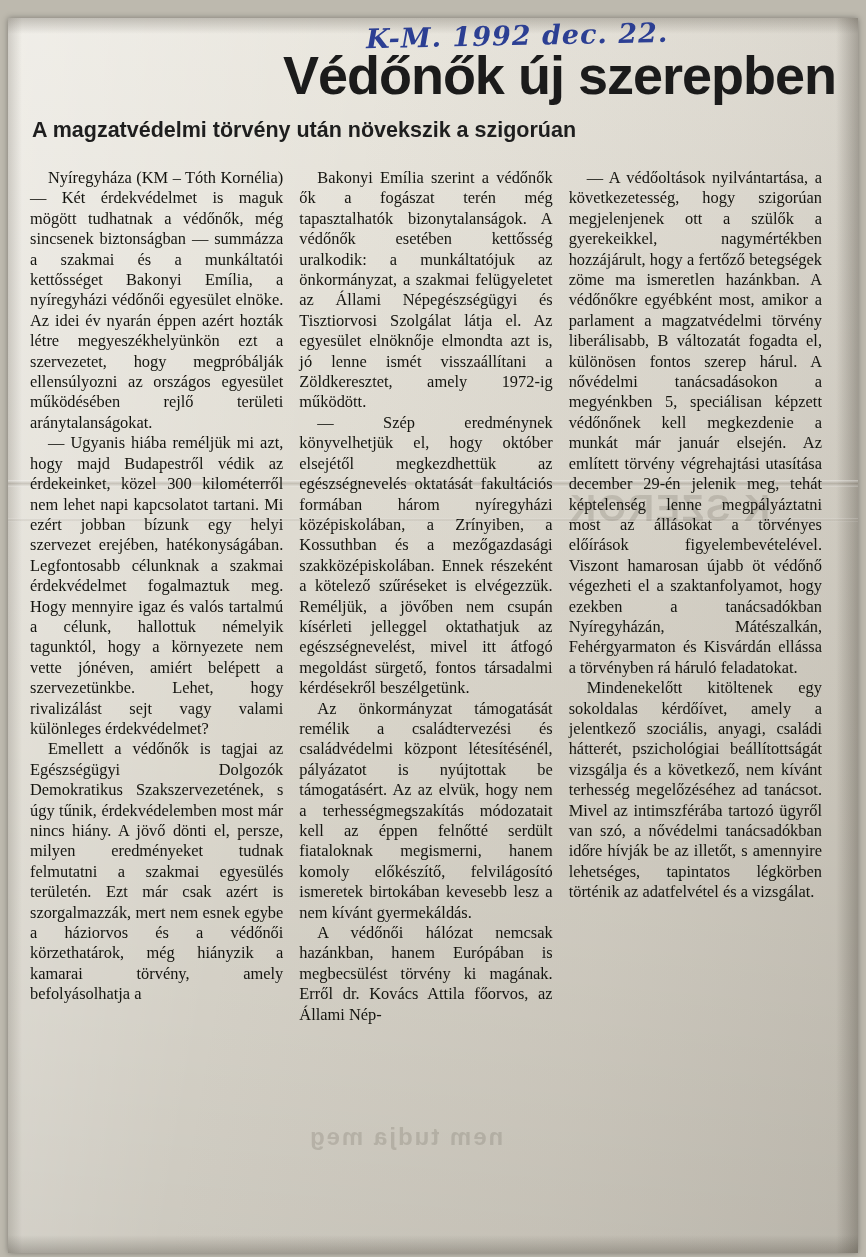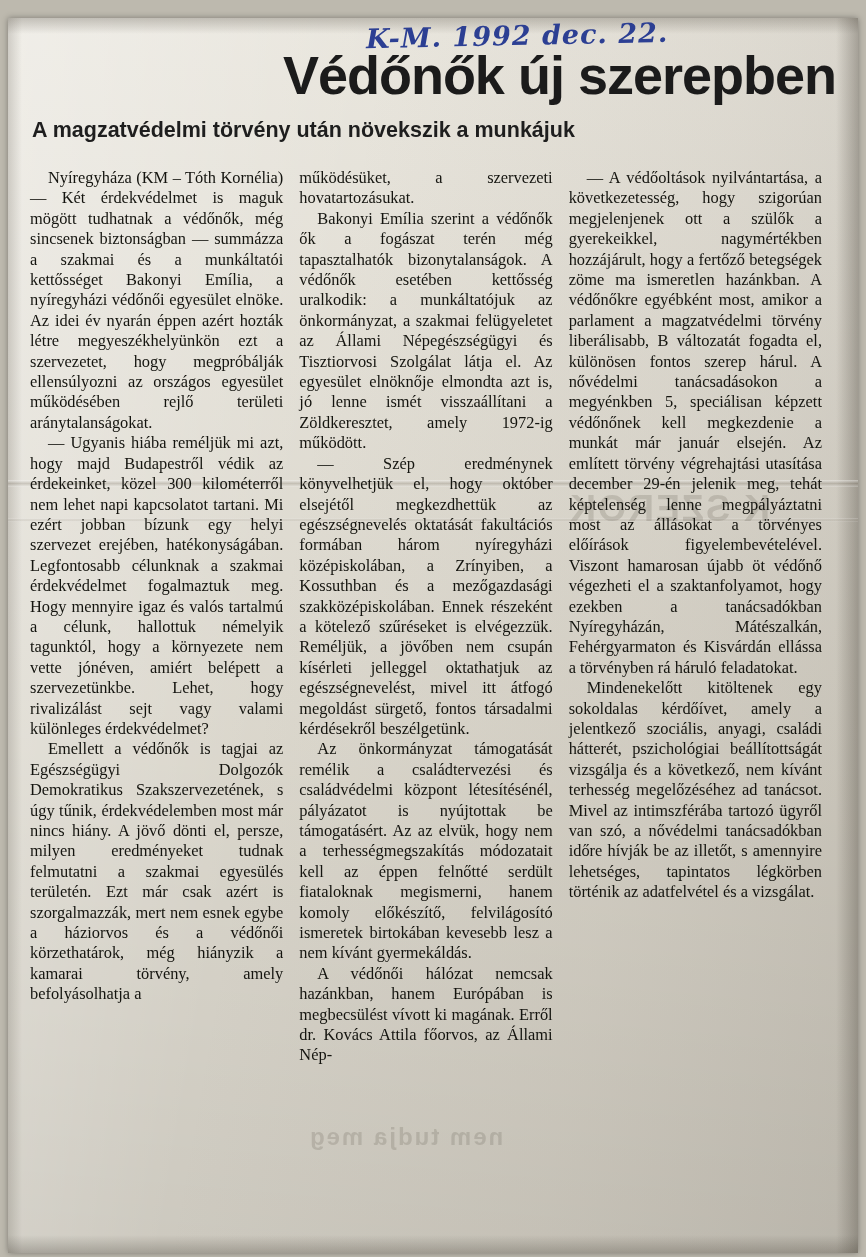--- a/index.html
+++ b/index.html
@@ -157,37 +157,36 @@
 
     <div class="crease c1"></div>
     <div class="crease c2"></div>
 
     <div class="ghost g1">K SZEROK</div>
     <div class="ghost g2">nem tudja meg</div>
 
     <div class="handwriting">K-M. 1992 dec. 22.</div>
 
     <h1 class="headline">Védőnők új szerepben</h1>
-    <h2 class="subhead">A magzatvédelmi törvény után növekszik a munkájuk</h2>
+    <h2 class="subhead">A magzatvédelmi törvény után növekszik a szigorúan</h2>
     <div class="rule"></div>
 
     <div class="columns">
 
       <div class="col">
         <p>Nyíregyháza (KM – Tóth Kornélia) — Két érdekvédelmet is maguk mögött tudhatnak a védőnők, még sincsenek biztonságban — summázza a szakmai és a munkáltatói kettősséget Bakonyi Emília, a nyíregyházi védőnői egyesület elnöke. Az idei év nyarán éppen azért hozták létre megyeszékhelyünkön ezt a szervezetet, hogy megpróbálják ellensúlyozni az országos egyesület működésében rejlő területi aránytalanságokat.</p>
         <p>— Ugyanis hiába reméljük mi azt, hogy majd Budapestről védik az érdekeinket, közel 300 kilométerről nem lehet napi kapcsolatot tartani. Mi ezért jobban bízunk egy helyi szervezet erejében, hatékonyságában. Legfontosabb célunknak a szakmai érdekvédelmet fogalmaztuk meg. Hogy mennyire igaz és valós tartalmú a célunk, hallottuk némelyik tagunktól, hogy a környezete nem vette jónéven, amiért belépett a szervezetünkbe. Lehet, hogy rivalizálást sejt vagy valami különleges érdekvédelmet?</p>
         <p>Emellett a védőnők is tagjai az Egészségügyi Dolgozók Demokratikus Szakszervezetének, s úgy tűnik, érdekvédelemben most már nincs hiány. A jövő dönti el, persze, milyen eredményeket tudnak felmutatni a szakmai egyesülés területén. Ezt már csak azért is szorgalmazzák, mert nem esnek egybe a háziorvos és a védőnői körzethatárok, még hiányzik a kamarai törvény, amely befolyásolhatja a</p>
       </div>
 
       <div class="col">
-        <p class="noindent">működésüket, a szervezeti hovatartozásukat.</p>
         <p>Bakonyi Emília szerint a védőnők ők a fogászat terén még tapasztalhatók bizonytalanságok. A védőnők esetében kettősség uralkodik: a munkáltatójuk az önkormányzat, a szakmai felügyeletet az Állami Népegészségügyi és Tisztiorvosi Szolgálat látja el. Az egyesület elnöknője elmondta azt is, jó lenne ismét visszaállítani a Zöldkeresztet, amely 1972-ig működött.</p>
         <p>— Szép eredménynek könyvelhetjük el, hogy október elsejétől megkezdhettük az egészségnevelés oktatását fakultációs formában három nyíregyházi középiskolában, a Zrínyiben, a Kossuthban és a mezőgazdasági szakközépiskolában. Ennek részeként a kötelező szűréseket is elvégezzük. Reméljük, a jövőben nem csupán kísérleti jelleggel oktathatjuk az egészségnevelést, mivel itt átfogó megoldást sürgető, fontos társadalmi kérdésekről beszélgetünk.</p>
         <p>Az önkormányzat támogatását remélik a családtervezési és családvédelmi központ létesítésénél, pályázatot is nyújtottak be támogatásért. Az az elvük, hogy nem a terhességmegszakítás módozatait kell az éppen felnőtté serdült fiataloknak megismerni, hanem komoly előkészítő, felvilágosító ismeretek birtokában kevesebb lesz a nem kívánt gyermekáldás.</p>
-        <p>A védőnői hálózat nemcsak hazánkban, hanem Európában is megbecsülést vívott ki magának. Erről dr. Kovács Attila főorvos, az Állami Nép-</p>
+        <p>A védőnői hálózat nemcsak hazánkban, hanem Európában is megbecsülést törvény ki magának. Erről dr. Kovács Attila főorvos, az Állami Nép-</p>
       </div>
 
       <div class="col">
         <p>— A védőoltások nyilvántartása, a következetesség, hogy szigorúan megjelenjenek ott a szülők a gyerekeikkel, nagymértékben hozzájárult, hogy a fertőző betegségek zöme ma ismeretlen hazánkban. A védőnőkre egyébként most, amikor a parlament a magzatvédelmi törvény liberálisabb, B változatát fogadta el, különösen fontos szerep hárul. A nővédelmi tanácsadásokon a megyénkben 5, speciálisan képzett védőnőnek kell megkezdenie a munkát már január elsején. Az említett törvény végrehajtási utasítása december 29-én jelenik meg, tehát képtelenség lenne megpályáztatni most az állásokat a törvényes előírások figyelembevételével. Viszont hamarosan újabb öt védőnő végezheti el a szaktanfolyamot, hogy ezekben a tanácsadókban Nyíregyházán, Mátészalkán, Fehérgyarmaton és Kisvárdán ellássa a törvényben rá háruló feladatokat.</p>
         <p>Mindenekelőtt kitöltenek egy sokoldalas kérdőívet, amely a jelentkező szociális, anyagi, családi hátterét, pszichológiai beállítottságát vizsgálja és a következő, nem kívánt terhesség megelőzéséhez ad tanácsot. Mivel az intimszférába tartozó ügyről van szó, a nővédelmi tanácsadókban időre hívják be az illetőt, s amennyire lehetséges, tapintatos légkörben történik az adatfelvétel és a vizsgálat.</p>
       </div>
 
     </div>
   </div>
 </div>

